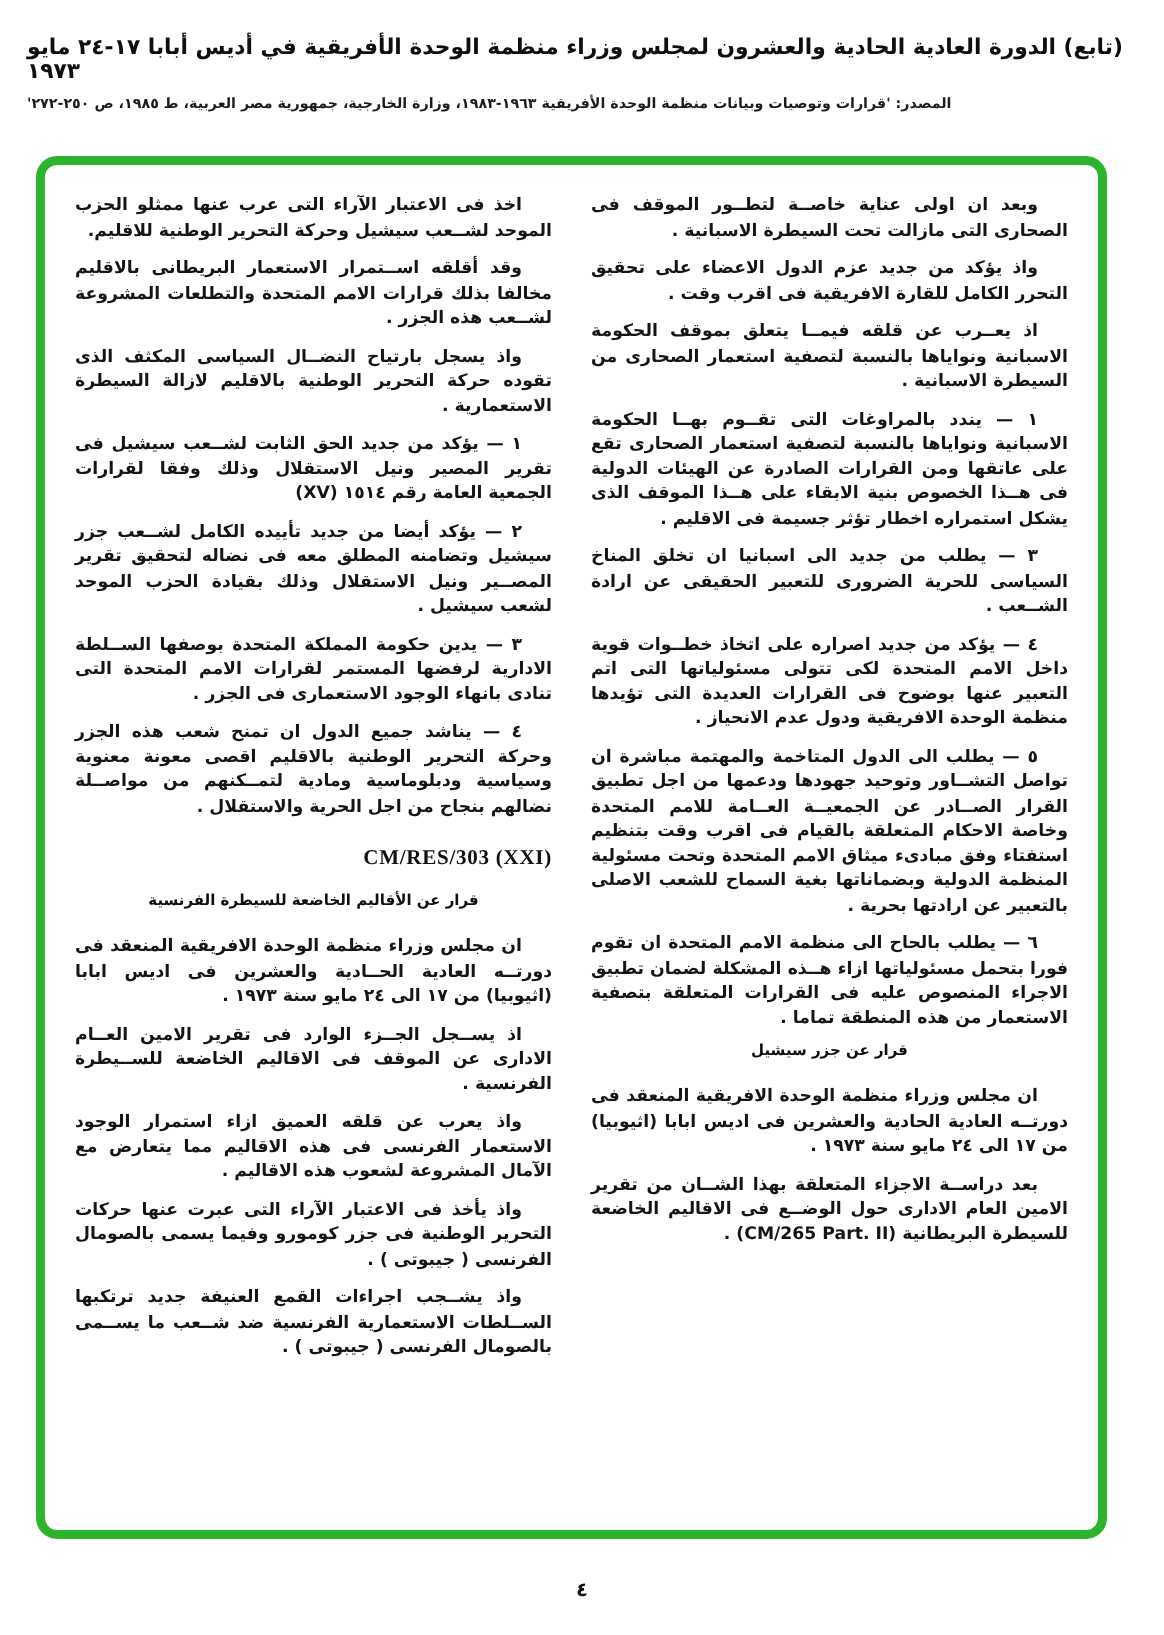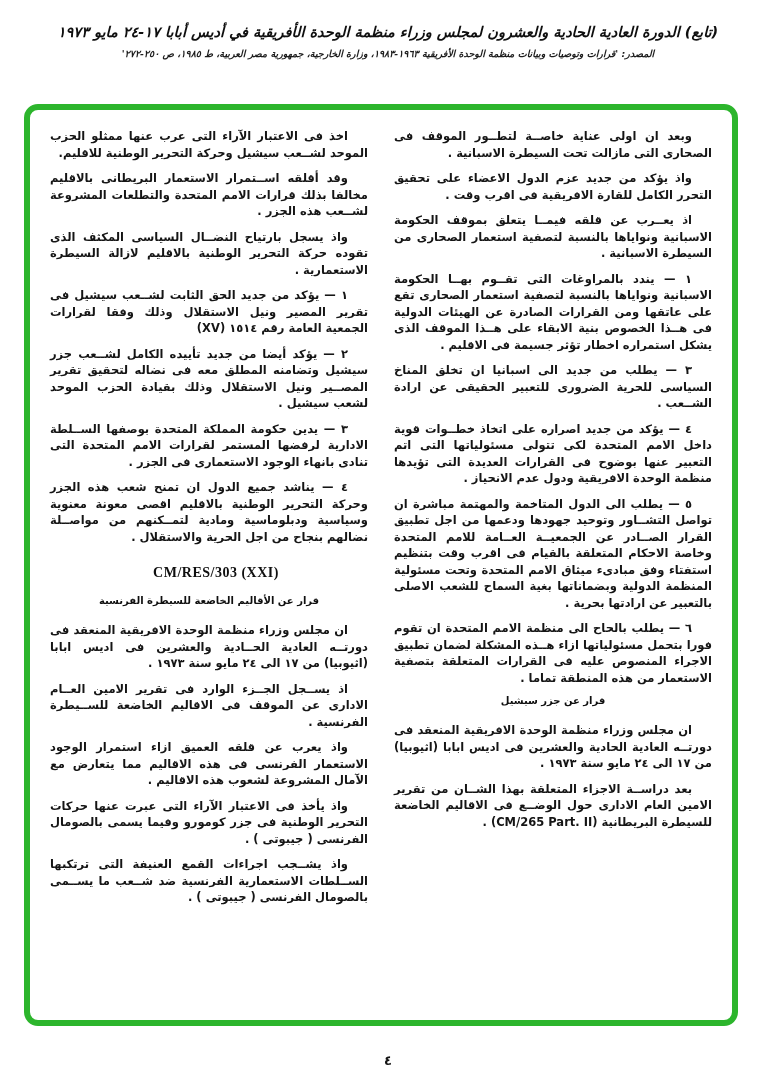--- a/index.html
+++ b/index.html
@@ -11,22 +11,21 @@
   }
   .page {
     position: relative;
     width: 776px; height: 1090px;
     direction: rtl;
     color: #161616;
   }
   .header {
     position: absolute;
     top: 24px; right: 18px; left: 18px;
-    text-align: center;
-    font-style: italic;
+    text-align: left;
   }
   .header-title {
     font-size: 14.5px;
     font-weight: bold;
     color: #0f0f0f;
     letter-spacing: 0.2px;
   }
   .header-source {
     margin-top: 8px;
     font-size: 9.5px;
@@ -55,21 +54,21 @@
     margin: 0 0 9px 0;
     font-size: 11.5px;
     line-height: 16.5px;
     font-weight: bold;
     text-align: justify;
     text-indent: 20px;
     color: #151515;
   }
   .res-code {
     direction: ltr;
-    text-align: center;
+    text-align: right;
     font-family: "Liberation Serif", serif;
     font-weight: bold;
     font-size: 14px;
     color: #0f0f0f;
     margin: 20px 0 14px 0;
     padding-left: 14px;
     letter-spacing: 0.5px;
   }
   .res-title {
     margin: 0 0 16px 0;
@@ -121,21 +120,21 @@
         <p class="para">١ — يؤكد من جديد الحق الثابت لشــعب سيشيل فى تقرير المصير ونيل الاستقلال وذلك وفقا لقرارات الجمعية العامة رقم ١٥١٤ (XV)</p>
         <p class="para">٢ — يؤكد أيضا من جديد تأييده الكامل لشــعب جزر سيشيل وتضامنه المطلق معه فى نضاله لتحقيق تقرير المصــير ونيل الاستقلال وذلك بقيادة الحزب الموحد لشعب سيشيل .</p>
         <p class="para">٣ — يدين حكومة المملكة المتحدة بوصفها الســلطة الادارية لرفضها المستمر لقرارات الامم المتحدة التى تنادى بانهاء الوجود الاستعمارى فى الجزر .</p>
         <p class="para">٤ — يناشد جميع الدول ان تمنح شعب هذه الجزر وحركة التحرير الوطنية بالاقليم اقصى معونة معنوية وسياسية ودبلوماسية ومادية لتمــكنهم من مواصــلة نضالهم بنجاح من اجل الحرية والاستقلال .</p>
         <div class="res-code">CM/RES/303 (XXI)</div>
         <h2 class="res-title">قرار عن الأقاليم الخاضعة للسيطرة الفرنسية</h2>
         <p class="para">ان مجلس وزراء منظمة الوحدة الافريقية المنعقد فى دورتــه العادية الحــادية والعشرين فى اديس ابابا (اثيوبيا) من ١٧ الى ٢٤ مايو سنة ١٩٧٣ .</p>
         <p class="para">اذ يســجل الجــزء الوارد فى تقرير الامين العــام الادارى عن الموقف فى الاقاليم الخاضعة للســيطرة الفرنسية .</p>
         <p class="para">واذ يعرب عن قلقه العميق ازاء استمرار الوجود الاستعمار الفرنسى فى هذه الاقاليم مما يتعارض مع الآمال المشروعة لشعوب هذه الاقاليم .</p>
         <p class="para">واذ يأخذ فى الاعتبار الآراء التى عبرت عنها حركات التحرير الوطنية فى جزر كومورو وفيما يسمى بالصومال الفرنسى ( جيبوتى ) .</p>
-        <p class="para">واذ يشــجب اجراءات القمع العنيفة التى ترتكبها الســلطات الاستعمارية الفرنسية ضد شــعب ما يســمى بالصومال الفرنسى ( جيبوتى ) .</p>
+        <p class="para">واذ يشــجب اجراءات القمع العنيفة جديد ترتكبها الســلطات الاستعمارية الفرنسية ضد شــعب ما يســمى بالصومال الفرنسى ( جيبوتى ) .</p>
       </section>
 
     </div>
   </div>
 
   <footer class="page-num">٤</footer>
 
 </div>
 
 </body></html>

